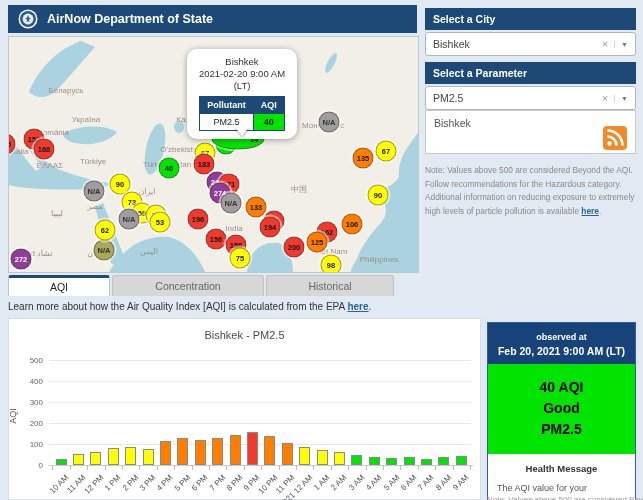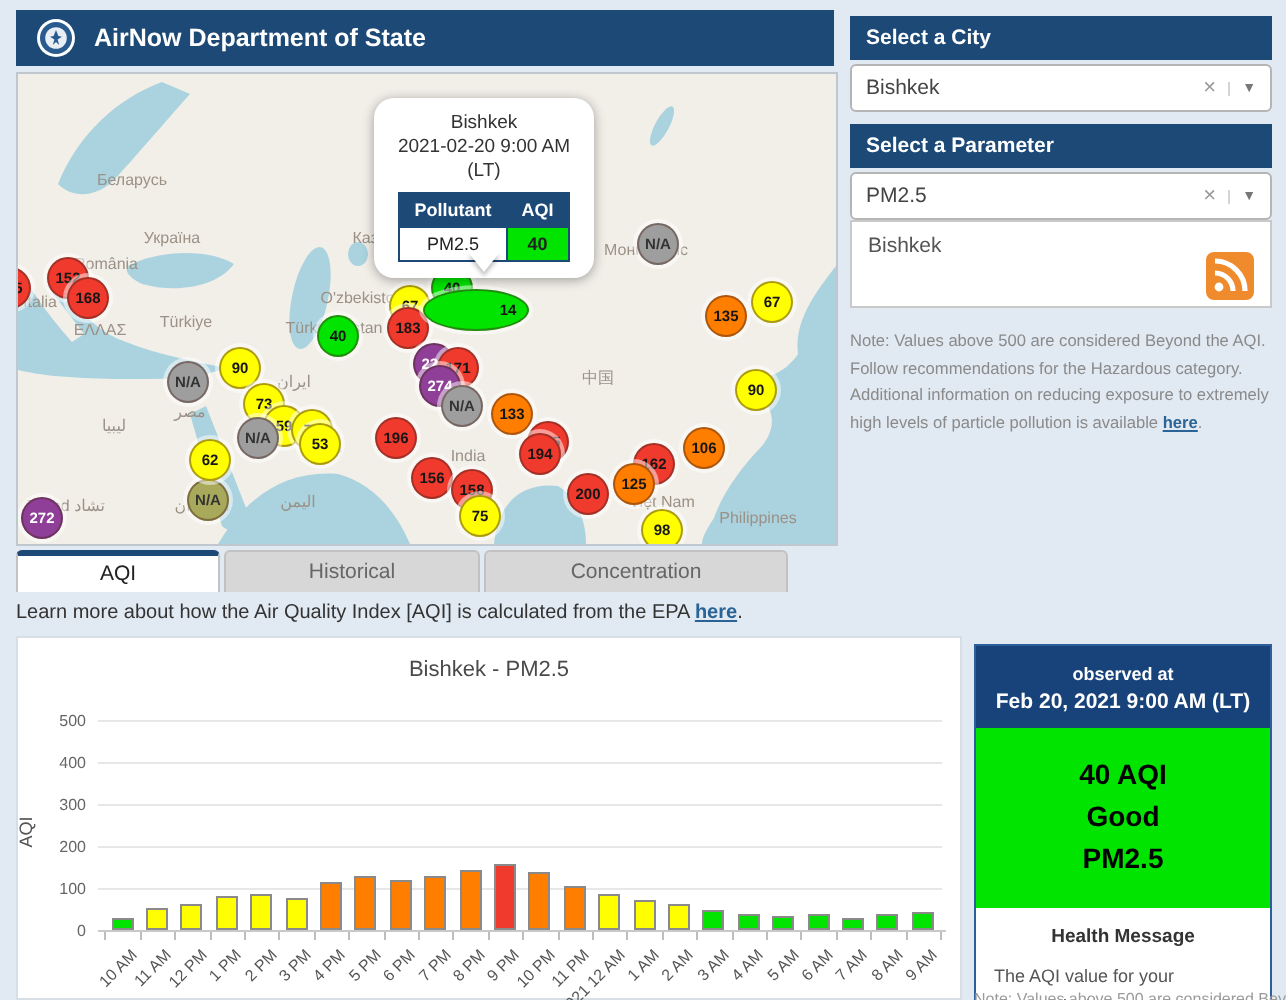--- a/index.html
+++ b/index.html
@@ -142,21 +142,21 @@
       <div class="marker m-yellow" style="left: 123px; top: 165px;">73</div>
       <div class="marker m-yellow" style="left: 133px; top: 176px;">59</div>
       <div class="marker m-gray" style="left: 120px; top: 182px;">N/A</div>
       <div class="marker m-yellow" style="left: 96px; top: 193px;">62</div>
       <div class="marker m-yellow" style="left: 147px; top: 178px;">76</div>
       <div class="marker m-yellow" style="left: 151px; top: 185px;">53</div>
       <div class="marker m-green" style="left: 160px; top: 131px;">40</div>
       <div class="marker m-yellow" style="left: 196px; top: 116px;">67</div>
       <div class="marker m-red" style="left: 195px; top: 127px;">183</div>
       <div class="marker m-green" style="left: 217px; top: 107px;">40</div>
-      <div class="marker m-green" style="left: 229px; top: 118px; padding-left: 32px;">14</div>
+      <div class="marker m-green" style="left: 229px; top: 102px; padding-left: 32px;">14</div>
       <div class="marker m-purple" style="left: 208px; top: 145px;">223</div>
       <div class="marker m-red" style="left: 220px; top: 147px;">171</div>
       <div class="marker m-purple" style="left: 211px; top: 156px;">274</div>
       <div class="marker m-gray" style="left: 222px; top: 166px;">N/A</div>
       <div class="marker m-orange" style="left: 247px; top: 170px;">133</div>
       <div class="marker m-red" style="left: 189px; top: 182px;">196</div>
       <div class="marker m-red" style="left: 265px; top: 184px;">175</div>
       <div class="marker m-red" style="left: 261px; top: 190px;">194</div>
       <div class="marker m-red" style="left: 207px; top: 202px;">156</div>
       <div class="marker m-red" style="left: 227px; top: 208px;">158</div>
@@ -221,22 +221,22 @@
       <path d="M4.5 4.5 A15 15 0 0 1 19.5 19.5" fill="none" stroke="#fff" stroke-width="2.6"></path>
     </svg>
   </div>
   <div class="sb-note">
     <span>Note: Values above 500 are considered Beyond the AQI. Follow recommendations for the Hazardous category. Additional information on reducing exposure to extremely high levels of particle pollution is available </span><span class="link">here</span><span>.</span>
   </div>
 </div>
 
 <div class="tabs">
   <div class="tab tab-aqi active">AQI</div>
+  <div class="tab tab-conc">Concentration</div>
   <div class="tab tab-hist">Historical</div>
-  <div class="tab tab-conc">Concentration</div>
 </div>
 <div class="learn">
   <span>Learn more about how the Air Quality Index [AQI] is calculated from the EPA </span><span class="link">here</span><span>.</span>
 </div>
 
 <div class="chart">
   <div class="chart-title">Bishkek - PM2.5</div>
   <div class="ylab">AQI</div>
   <div>
       <div class="ytick" style="top: 142px;">0</div>

